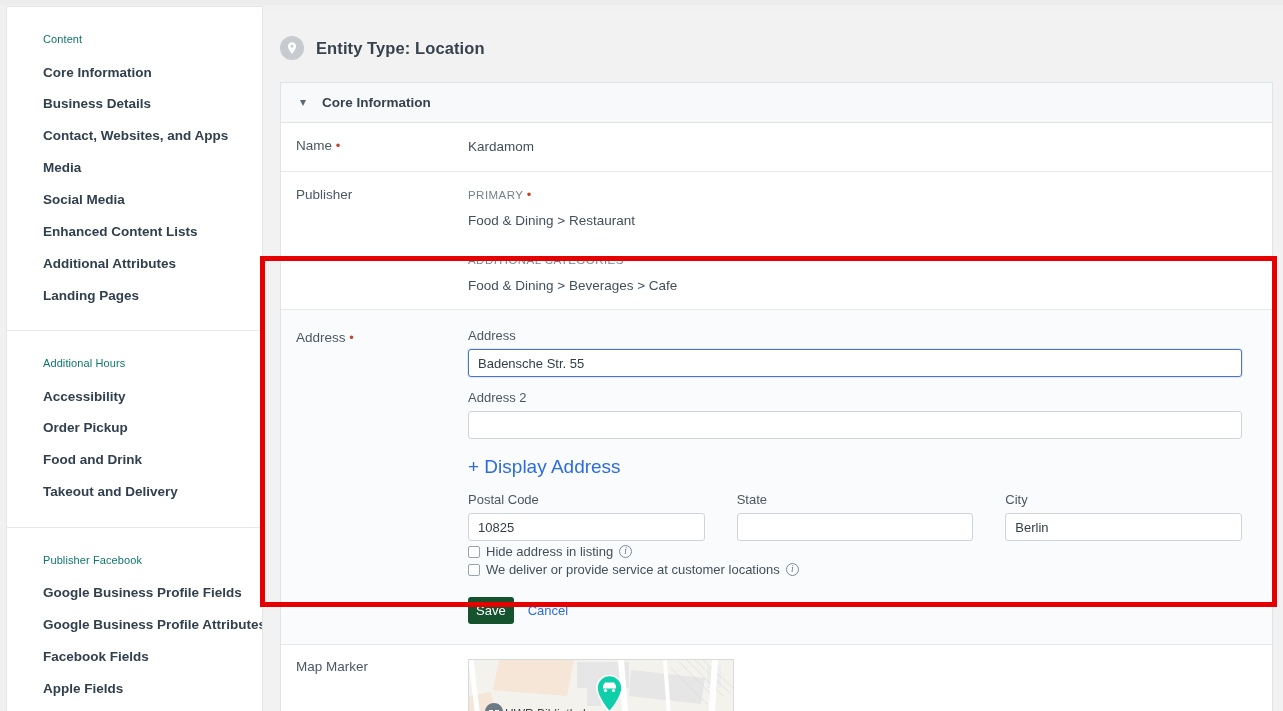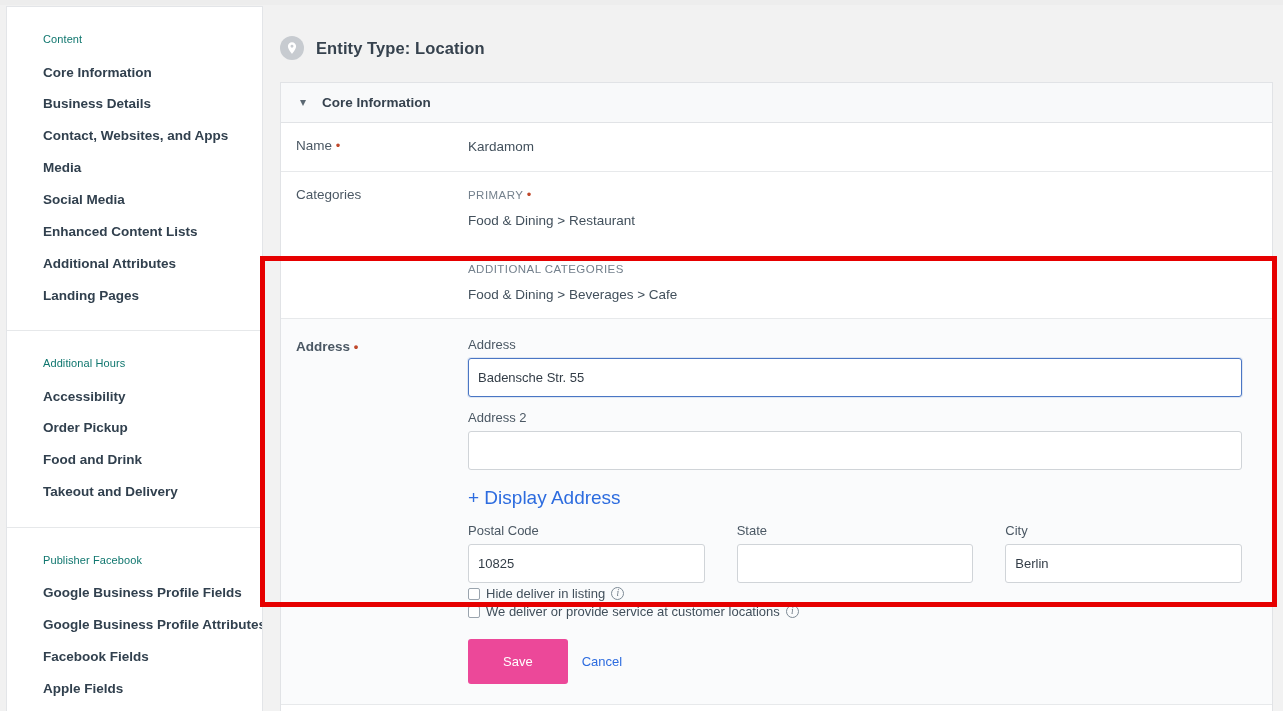--- a/index.html
+++ b/index.html
@@ -116,40 +116,40 @@
     font-size: 13.5px;
     color: #42505c;
     line-height: 1.45;
   }
   .cat-head {
     font-size: 11.5px;
     color: #74818d;
     letter-spacing: .45px;
     margin-bottom: 7px;
   }
-  .cat-val { font-size: 13.5px; color: #42505c; margin-bottom: 30px; }
+  .cat-val { font-size: 13.5px; color: #42505c; margin-bottom: 21px; }
   .cat-val.last { margin-bottom: 0; }
 
   
   .editor-row {
     display: flex;
     background: #fafbfc;
     padding: 18px 0 20px 0;
     border-bottom: 1px solid #e7e9eb;
   }
   .ed-label {
     width: 187px; flex: none; padding-left: 15px;
-    font-size: 13.5px; color: #4b5864; padding-top: 2px; font-weight: bold;
+    font-size: 13.5px; color: #4b5864; padding-top: 2px;
   }
   .ed-body { flex: 1 1 auto; padding-right: 30px; }
   .fieldlabel {
     font-size: 13px; color: #4b5864; margin-bottom: 6px;
   }
   .txtinput {
-    width: 100%; height: 39px;
+    width: 100%; height: 28px;
     border: 1px solid #d0d4d8;
     border-radius: 3px;
     background: #fff;
     font-family: "Liberation Sans", sans-serif;
     font-size: 13px;
     color: #333d47;
     padding: 0 9px;
     outline: none;
   }
   .txtinput.focused {
@@ -190,28 +190,28 @@
     line-height: 11px;
     text-align: center;
     color: #6c7884;
     font-family: "Liberation Serif", serif;
     font-style: italic;
     flex: none;
     cursor: pointer;
   }
   .btnrow { margin-top: 20px; display: flex; align-items: center; gap: 14px; }
   .btn-save {
-    background: #ec4899;
+    background: #14532d;
     color: #ffffff;
     border: none;
     border-radius: 3px;
     font-family: "Liberation Sans", sans-serif;
     font-size: 13px;
-    padding: 0 35px;
-    height: 45px;
+    padding: 0 8px;
+    height: 27px;
     cursor: default;
   }
   .btn-cancel {
     font-size: 13px; color: #2d6cdf; cursor: pointer;
   }
 
   
   .map-row { display: flex; background: #fff; padding: 14px 0 0 0; }
   .map-label { width: 187px; flex: none; padding-left: 15px; font-size: 13.5px; color: #4b5864; }
   .map-wrap {
@@ -294,21 +294,21 @@
 
       <div class="frow">
         <div class="flabel">
           <span>Name</span>
           <span class="req">•</span>
         </div>
         <div class="fvalue">Kardamom</div>
       </div>
 
       <div class="frow">
-        <div class="flabel">Categories</div>
+        <div class="flabel">Publisher</div>
         <div class="fvalue">
           <div class="cat-head">
             <span>PRIMARY</span>
             <span class="req">•</span>
           </div>
           <div class="cat-val">Food &amp; Dining &gt; Restaurant</div>
           <div class="cat-head">ADDITIONAL CATEGORIES</div>
           <div class="cat-val last">Food &amp; Dining &gt; Beverages &gt; Cafe</div>
         </div>
       </div>
@@ -342,21 +342,21 @@
               <input class="txtinput" type="text" value="" style="">
             </div>
             <div>
               <div class="fieldlabel">City</div>
               <input class="txtinput" type="text" value="Berlin" style="">
             </div>
           </div>
 
           <div class="chk-line">
             <span class="cbox"></span>
-            <span>Hide deliver in listing</span>
+            <span>Hide address in listing</span>
             <span class="info-i">i</span>
           </div>
 
           <div class="chk-line">
             <span class="cbox"></span>
             <span>We deliver or provide service at customer locations</span>
             <span class="info-i">i</span>
           </div>
 
           <div class="btnrow">

